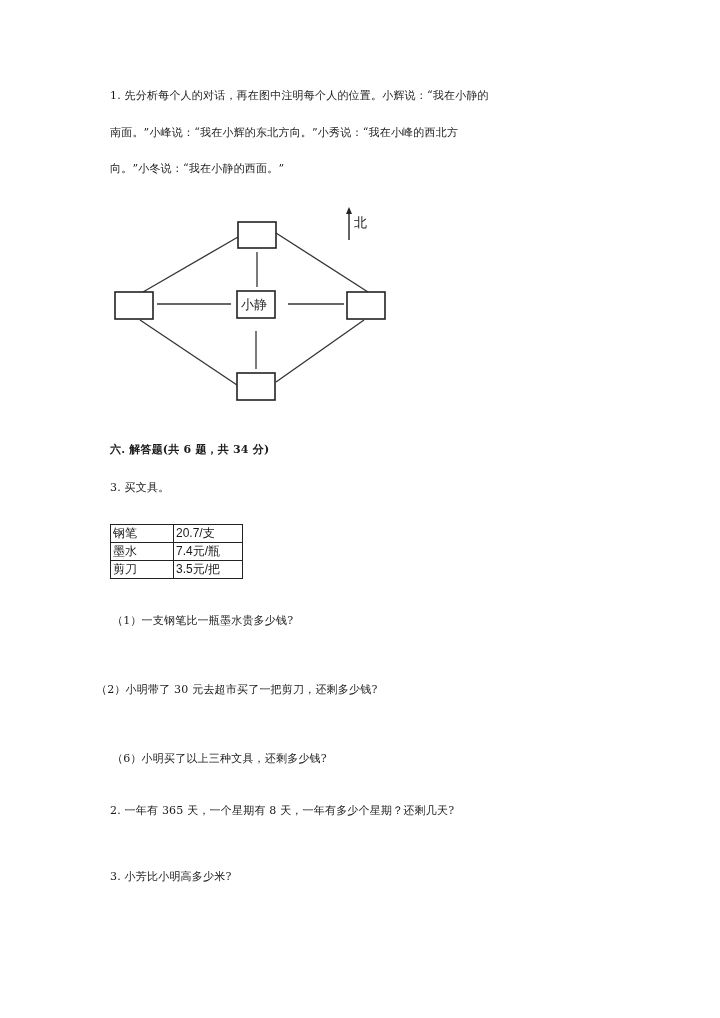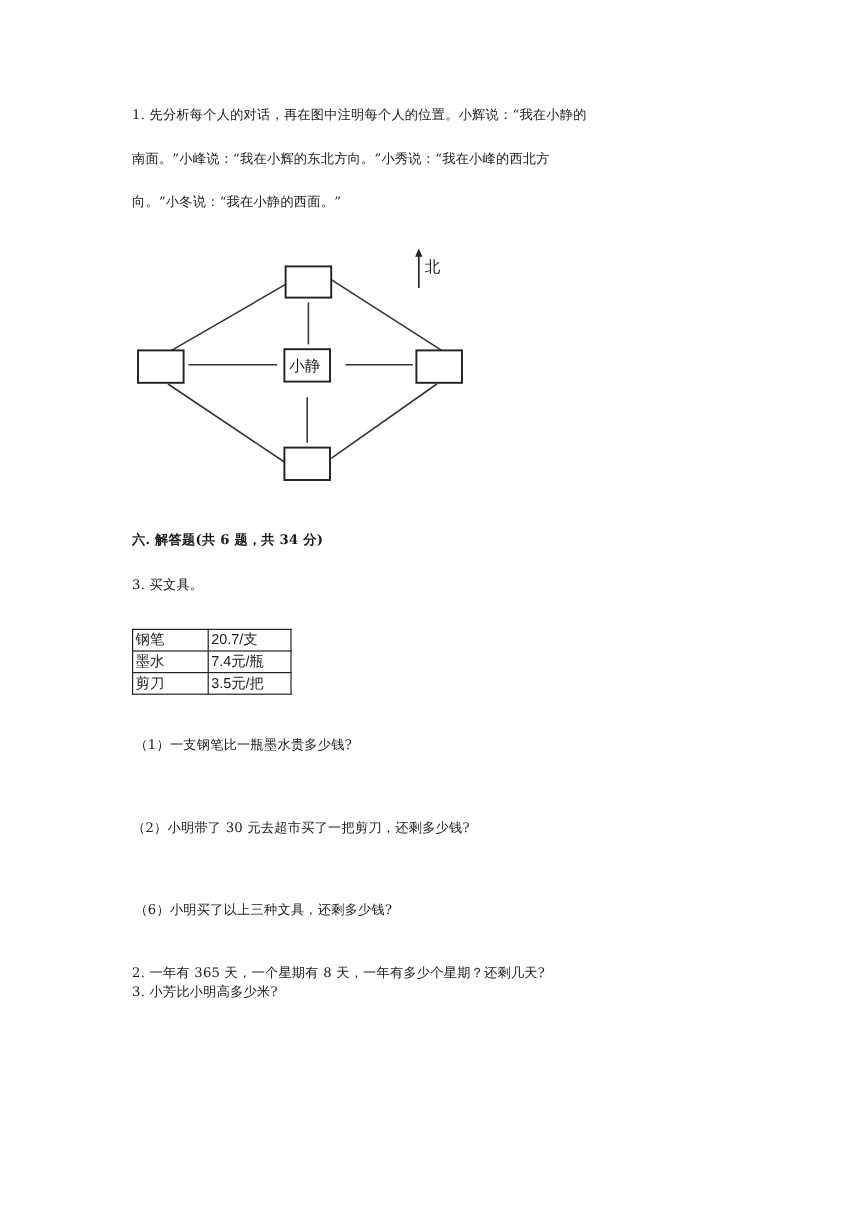--- a/index.html
+++ b/index.html
@@ -65,16 +65,16 @@
     <td class="c2">7.4元/瓶</td>
   </tr>
   <tr>
     <td class="c1">剪刀</td>
     <td class="c2">3.5元/把</td>
   </tr>
 </tbody>
   </table>
 
 <div class="line" style="top:613px; left:112px;">（1）一支钢笔比一瓶墨水贵多少钱?</div>
-<div class="line" style="top:682px; left:110px;">（2）小明带了 30 元去超市买了一把剪刀，还剩多少钱?</div>
+<div class="line" style="top:682px; left:96px;">（2）小明带了 30 元去超市买了一把剪刀，还剩多少钱?</div>
 <div class="line" style="top:751px; left:112px;">（6）小明买了以上三种文具，还剩多少钱?</div>
 <div class="line" style="top:803px;">2. 一年有 365 天，一个星期有 8 天，一年有多少个星期？还剩几天?</div>
-<div class="line" style="top:819px;text-align:center;">3. 小芳比小明高多少米?</div>
+<div class="line" style="top:869px;text-align:center;">3. 小芳比小明高多少米?</div>
 
 </body></html>

